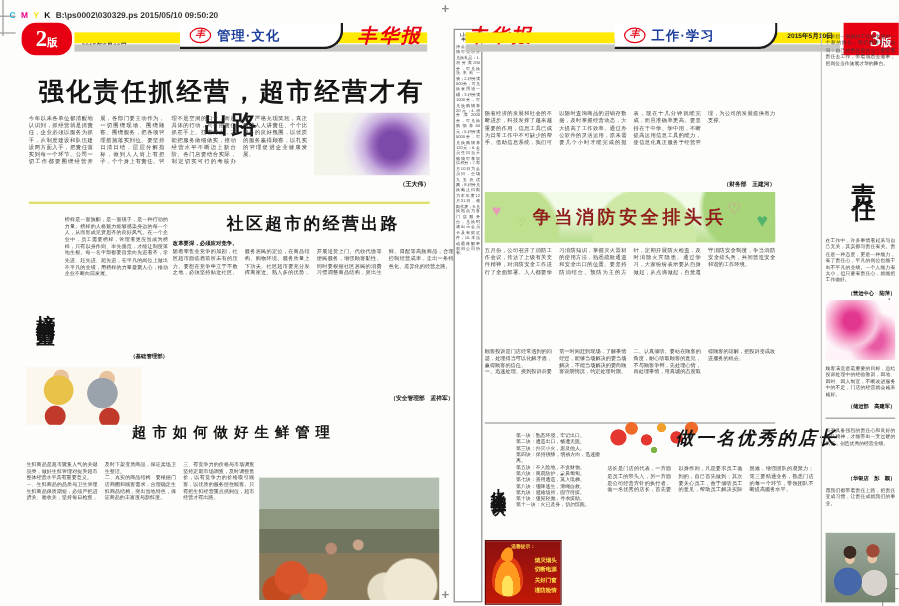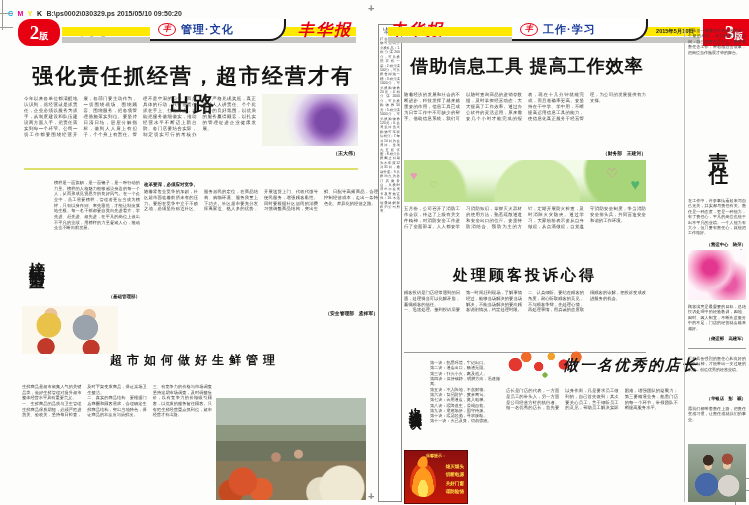--- a/index.html
+++ b/index.html
@@ -126,20 +126,21 @@
     <div class="abs ph-allium" style="left:262px;top:94px;width:96px;height:52px;"></div>
     <div class="abs byline" style="left:262px;top:150px;width:96px;font-size:5px;">（王大伟）</div>
     <div class="abs" style="left:24px;top:168px;width:334px;height:2px;background:#dde06a;"></div>
 
     <div class="abs vert hl-serif" style="left:26px;top:200px;height:112px;font-size:16px;letter-spacing:3px;">榜样的力量</div>
     <div class="abs jtext" style="left:54px;top:180px;width:86px;height:112px;font-size:4.2px;line-height:1.35;">榜样是一面旗帜，是一面镜子，是一种行动的力量。榜样的人格魅力能够感染身边的每一个人，从而形成见贤思齐的良好风气。在一个企业中，员工需要榜样，管理者更应当成为榜样，只有以身作则、率先垂范，才能让制度落地生根。每一名干部都要自觉向先进看齐，学先进、赶先进、超先进，在平凡的岗位上做出不平凡的业绩，用榜样的力量凝聚人心，推动企业不断向前发展。</div>
     <div class="abs byline" style="left:54px;top:294px;width:86px;font-size:4.5px;">（基础管理部）</div>
     <div class="abs ph-cartoon" style="left:22px;top:306px;width:96px;height:48px;"></div>
 
     <div class="abs" style="left:144px;top:178px;width:234px;height:170px;">
+      <div class="hl-serif" style="font-size:14px;letter-spacing:2px;">社区超市的经营出路</div>
       <div style="font-size:4.5px;font-weight:bold;margin-top:4px;color:#111;">改革要深，必须应对竞争。</div>
       <div class="jtext cols4" style="height:118px;font-size:4.3px;line-height:1.35;margin-top:2px;">随着零售业竞争的加剧，社区超市面临着前所未有的压力。要想在竞争中立于不败之地，必须坚持贴近社区、服务居民的定位，在商品结构、购物环境、服务质量上下功夫。社区超市要充分发挥离家近、熟人多的优势，开展送货上门、代收代缴等便民服务，增强顾客黏性。同时要根据社区居民的消费习惯调整商品结构，突出生鲜、日配等高频商品，合理控制经营成本，走出一条特色化、差异化的经营之路。</div>
       <div class="byline" style="font-size:4.8px;margin-top:3px;">（安全管理部　孟祥军）</div>
     </div>
 
     <div class="abs hl-serif" style="left:30px;top:352px;width:330px;font-size:12px;letter-spacing:5px;">超市如何做好生鲜管理</div>
     <div class="abs jtext cols3 pre" style="left:22px;top:384px;width:190px;height:116px;font-size:4.2px;line-height:1.35;">生鲜商品是超市聚集人气的关键品类，做好生鲜管理对提升超市整体经营水平具有重要意义。
 一、生鲜商品的品质与卫生管理　生鲜商品保质期短，必须严把进货关、验收关，坚持每日检查，及时下架变质商品，保证卖场卫生整洁。
 二、真实的商品结构　要根据门店商圈和顾客需求，合理确定生鲜商品结构，突出当地特色，保证商品的丰富度与新鲜度。
 三、有竞争力的价格与市场调查　坚持定期市场调查，及时调整售价，以有竞争力的价格吸引顾客，以优质的服务留住顾客。只有把生鲜经营重点抓到位，超市经营才有出路。</div>
@@ -159,33 +160,32 @@
     </div>
     <div class="abs graystrip" style="left:14px;top:37px;width:312px;height:6px;"></div>
     <div class="abs sectab" style="left:138px;top:19px;width:126px;height:20px;">
       <span class="logoell">丰</span>
       <span class="seclbl">工作·学习</span>
     </div>
     <div class="abs pagebox" style="left:329px;top:19px;width:62px;height:27px;line-height:27px;">
       <span class="big">3</span><span class="small">版</span>
     </div>
 
-    <div class="abs hl-serif" style="left:30px;top:54px;width:246px;font-size:18px;letter-spacing:1px;">借助信息工具 提高工作效率</div>
     <div class="abs jtext cols4" style="left:30px;top:92px;width:242px;height:56px;font-size:4.4px;line-height:1.35;">随着经济的发展和社会的不断进步，科技发挥了越来越重要的作用，信息工具已成为日常工作中不可缺少的帮手。借助信息系统，我们可以随时查询商品的进销存数据，及时掌握经营动态，大大提高了工作效率。通过办公软件的灵活运用，原来需要几个小时才能完成的报表，现在十几分钟就能完成，而且准确率更高。要坚持在干中学、学中用，不断提高运用信息工具的能力，使信息化真正服务于经营管理，为公司的发展提供有力支撑。</div>
     <div class="abs byline" style="left:188px;top:150px;width:84px;font-size:4.8px;">（财务部　王建河）</div>
 
     <div class="abs banner-hearts" style="left:30px;top:160px;width:242px;height:42px;">
       <span class="heart" style="left:6px;top:8px;color:#f08cbe;">♥</span>
       <span class="heart" style="left:26px;top:20px;color:#8cc63f;font-size:9px;">♡</span>
       <span class="heart" style="right:28px;top:6px;color:#f06eaa;">♡</span>
       <span class="heart" style="right:6px;top:16px;color:#3fae6a;font-size:16px;">♥</span>
+      <div class="hl-serif" style="margin-top:12px;font-size:15px;letter-spacing:3px;color:#8f1d1d;">争当消防安全排头兵</div>
     </div>
     <div class="abs jtext cols4" style="left:30px;top:206px;width:242px;height:54px;font-size:4.4px;line-height:1.35;">五月份，公司召开了消防工作会议，传达了上级有关文件精神，对消防安全工作进行了全面部署。人人都要学习消防知识，掌握灭火器材的使用方法，熟悉疏散通道和安全出口的位置。要坚持防消结合、预防为主的方针，定期开展防火检查，及时消除火灾隐患。通过学习，大家纷纷表示要从自身做起，从点滴做起，自觉遵守消防安全制度，争当消防安全排头兵，共同营造安全和谐的工作环境。</div>
 
-    <div class="abs hl-serif" style="left:56px;top:266px;width:190px;font-size:15px;letter-spacing:3px;">处理顾客投诉心得</div>
     <div class="abs jtext cols4 pre" style="left:30px;top:290px;width:242px;height:58px;font-size:4.3px;line-height:1.35;">顾客投诉是门店经常遇到的问题，处理得当可以化解矛盾，赢得顾客的信任。
 一、迅速处理。接到投诉后要第一时间赶到现场，了解事情经过，能够当场解决的要当场解决，不能当场解决的要向顾客说明情况，约定处理时限。
 二、认真倾听。要站在顾客的角度，耐心听取顾客的意见，不与顾客争辩，先处理心情，再处理事情，用真诚的态度取得顾客的谅解，把投诉变成改进服务的机会。</div>
     <div class="abs hairline" style="left:30px;top:352px;width:242px;height:1px;"></div>
 
     <div class="abs vert hl-serif" style="left:32px;top:360px;height:86px;font-size:13px;letter-spacing:2px;">火场逃生要诀</div>
     <div class="abs noticebox" style="left:30px;top:450px;width:62px;height:52px;">
       <div class="notice-hd">温馨提示：</div>
       <div class="flame"></div>
       <div class="notice-lines pre">熄灭烟头

